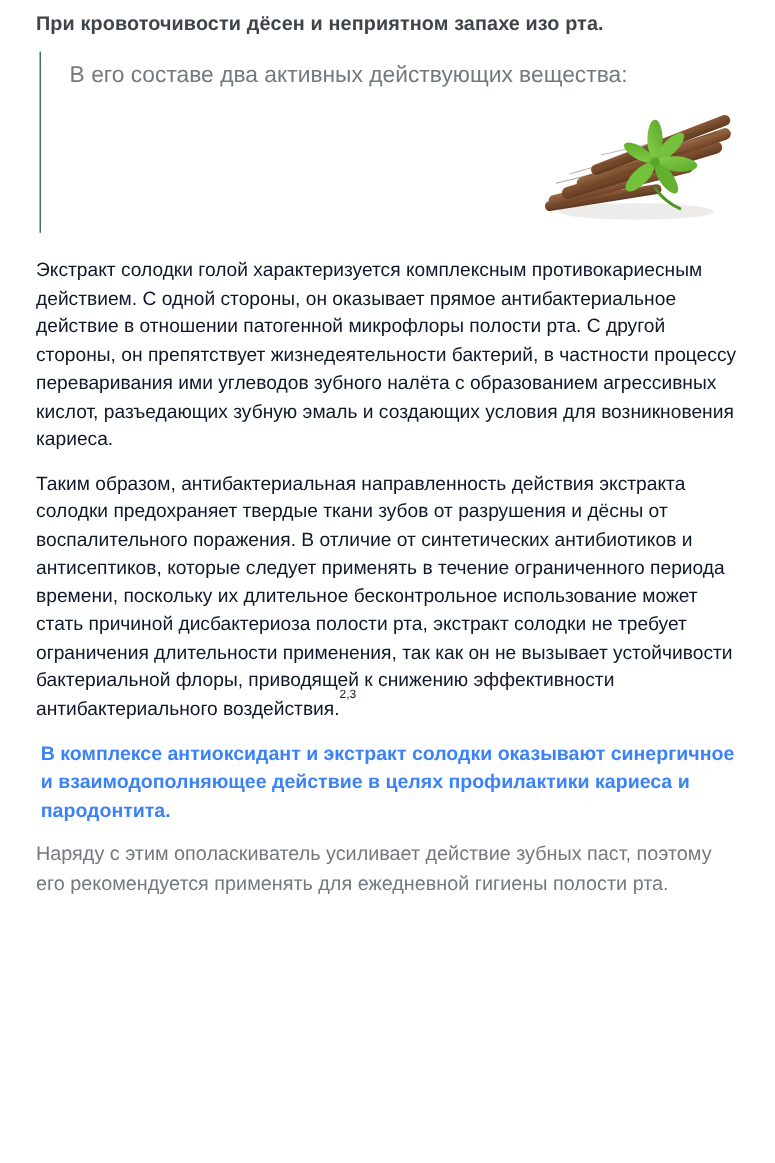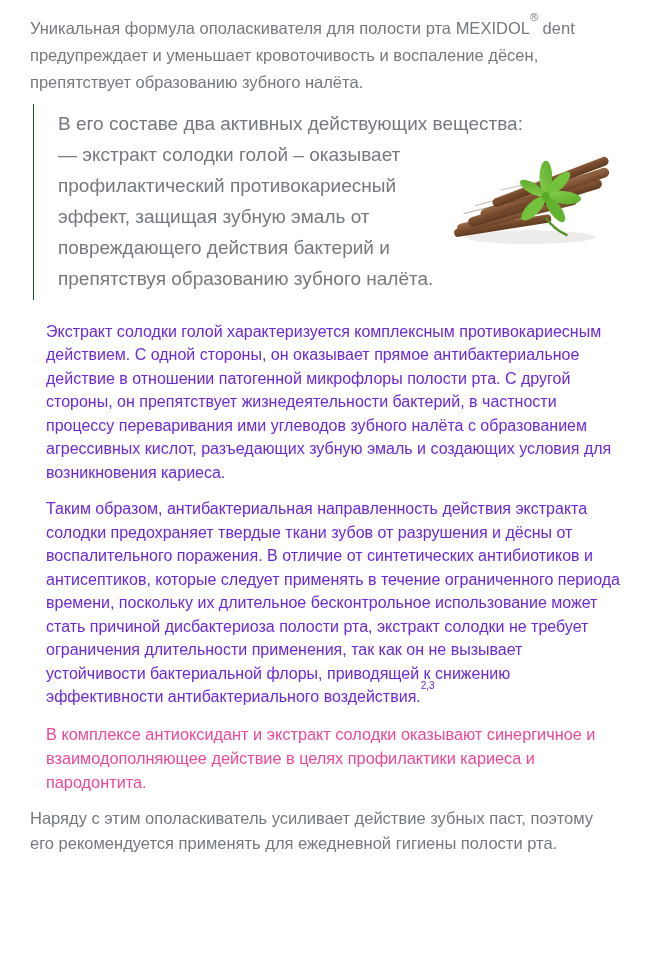--- a/index.html
+++ b/index.html
@@ -52,44 +52,44 @@
   .licorice {
     float: right;
     width: 168px;
     height: 104px;
     margin: 6px 0 0 14px;
   }
   .licorice svg { display: block; width: 100%; height: 100%; }
   .p-body {
     font-size: 16px;
     line-height: 23.5px;
-    color: #6d28d9;
-    margin: 0 0 13px 16px;
+    color: #0f172a;
+    margin: 0 0 13px 0;
   }
   .p-bold {
     font-size: 16.3px;
     line-height: 24px;
-    font-weight: normal;
-    color: #ec4899;
-    margin: 0 0 12px 16px;
+    font-weight: bold;
+    color: #3b82f6;
+    margin: 0 0 12px 4px;
   }
   .p-final {
     font-size: 16.5px;
     line-height: 25px;
     color: #73797f;
     margin: 0;
   }
 </style>
 </head>
 <body>
 
 <div class="content">
 
+  <h1 class="heading">При кровоточивости дёсен и неприятном запахе изо рта.</h1>
 
-  <p class="intro"><span>Уникальная формула ополаскивателя для полости рта </span><span>MEXIDOL</span><sup class="reg">®</sup><span> dent предупреждает и уменьшает кровоточивость и воспаление дёсен, препятствует образованию зубного налёта.</span></p>
 
   <blockquote class="quote">
     <p><span>В его составе два активных действующих вещества:</span></p>
     <p>
       <span class="licorice">
         <svg viewBox="0 0 168 106" xmlns="http://www.w3.org/2000/svg">
           <defs>
             <linearGradient id="wood1" x1="0" y1="0" x2="0" y2="1">
               <stop offset="0" stop-color="#9a6b47"></stop>
               <stop offset="1" stop-color="#6e4226"></stop>
@@ -131,21 +131,21 @@
               </g>
             <g transform="rotate(135)">
                 <ellipse cx="18" cy="0" rx="16" ry="6.5" fill="#74c23c"></ellipse>
               </g>
             <g transform="rotate(-150)">
                 <ellipse cx="16" cy="0" rx="14" ry="5.5" fill="url(#leafg)"></ellipse>
               </g>
             <circle cx="0" cy="0" r="4" fill="#57a826"></circle>
           </g>
         </svg>
-      </span><span>— экстракт солодки голой – оказывает профилактический противокариесный эффект, защищая зубную эмаль от повреждающего действия бактерий и препятствуя образованию зубного налёта.</span></p>
+      </span></p>
   </blockquote>
 
   <p class="p-body">Экстракт солодки голой характеризуется комплексным противокариесным действием. С одной стороны, он оказывает прямое антибактериальное действие в отношении патогенной микрофлоры полости рта. С другой стороны, он препятствует жизнедеятельности бактерий, в частности процессу переваривания ими углеводов зубного налёта с образованием агрессивных кислот, разъедающих зубную эмаль и создающих условия для возникновения кариеса.</p>
 
   <p class="p-body"><span>Таким образом, антибактериальная направленность действия экстракта солодки предохраняет твердые ткани зубов от разрушения и дёсны от воспалительного поражения. В отличие от синтетических антибиотиков и антисептиков, которые следует применять в течение ограниченного периода времени, поскольку их длительное бесконтрольное использование может стать причиной дисбактериоза полости рта, экстракт солодки не требует ограничения длительности применения, так как он не вызывает устойчивости бактериальной флоры, приводящей к снижению эффективности антибактериального воздействия.</span><sup class="fn">2,3</sup></p>
 
   <p class="p-bold">В комплексе антиоксидант и экстракт солодки оказывают синергичное и взаимодополняющее действие в целях профилактики кариеса и пародонтита.</p>
 
   <p class="p-final">Наряду с этим ополаскиватель усиливает действие зубных паст, поэтому его рекомендуется применять для ежедневной гигиены полости рта.</p>
 

